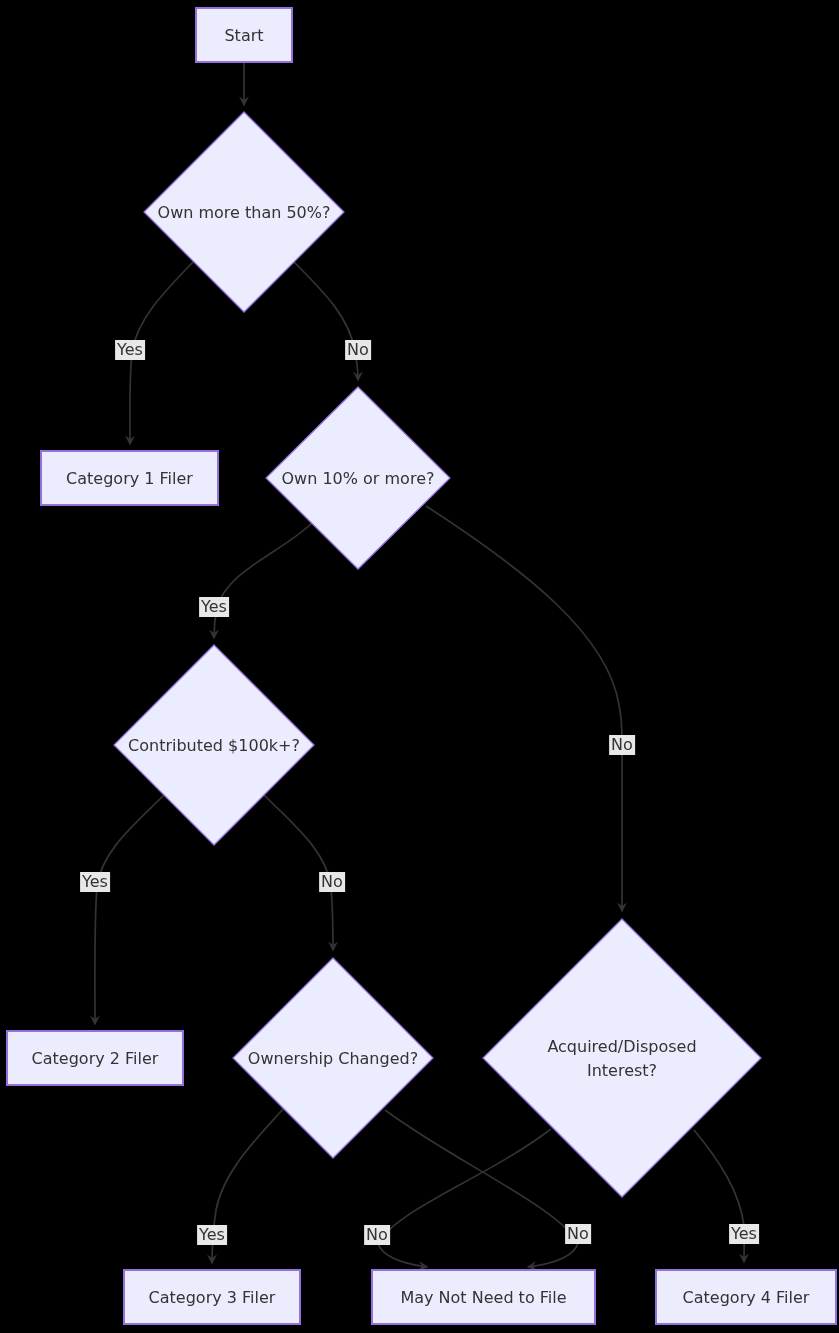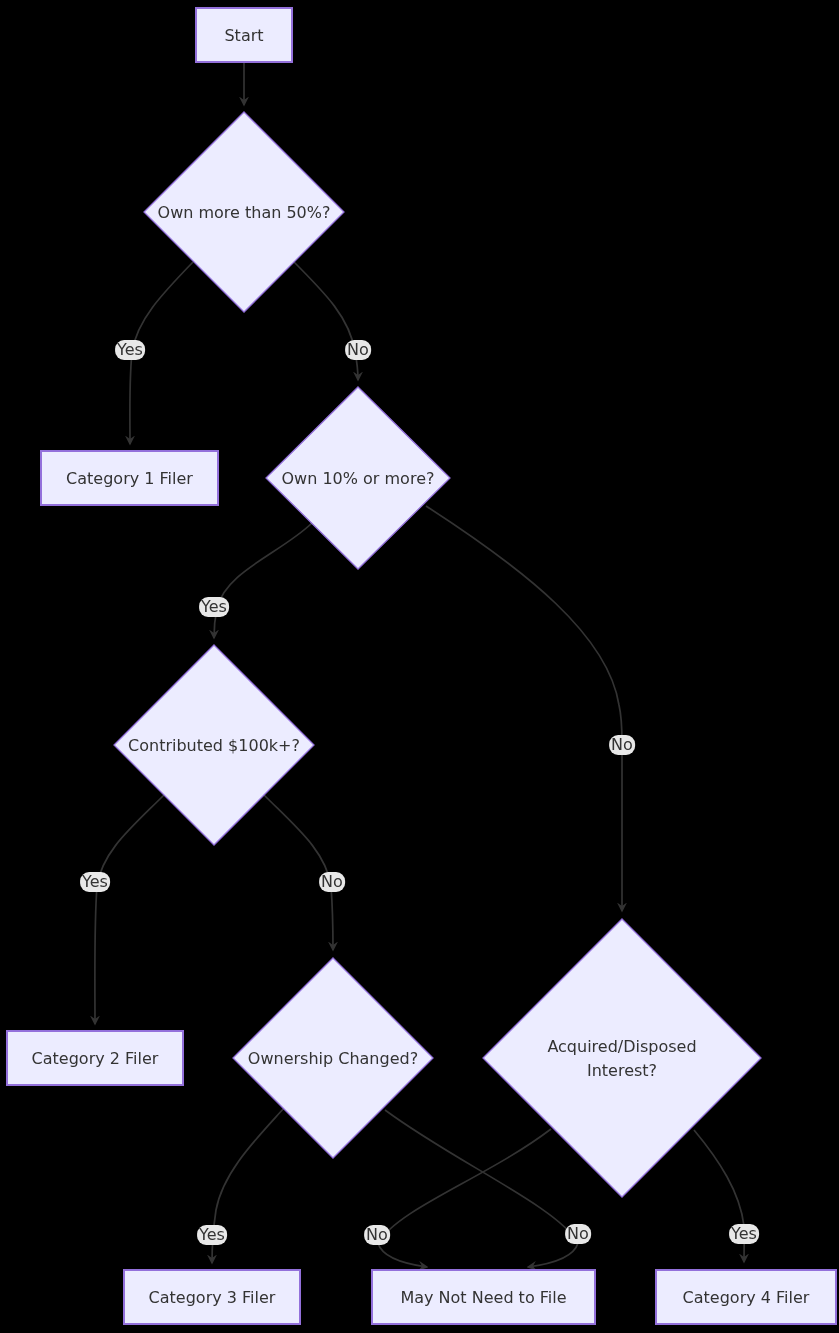--- a/index.html
+++ b/index.html
@@ -43,21 +43,20 @@
   }
   .edge-label {
     position: absolute;
     transform: translate(-50%, -50%);
     background: #e8e8e8;
     color: #333333;
     font-size: 16px;
     line-height: 1.25;
     padding: 0px 2px;
     white-space: nowrap;
-    border-radius: 9px;
   }
 </style>
 </head>
 <body>
 
 <div class="canvas">
 
   <svg width="839" height="1333" viewBox="0 0 839 1333">
     <defs>
       <marker id="arrow" viewBox="0 0 10 10" refX="8.5" refY="5" markerUnits="userSpaceOnUse" markerWidth="10" markerHeight="10" orient="auto">

